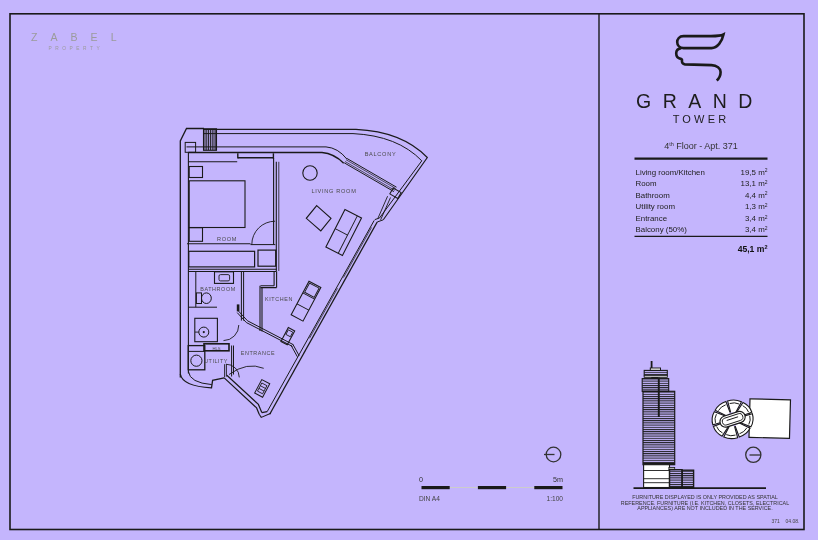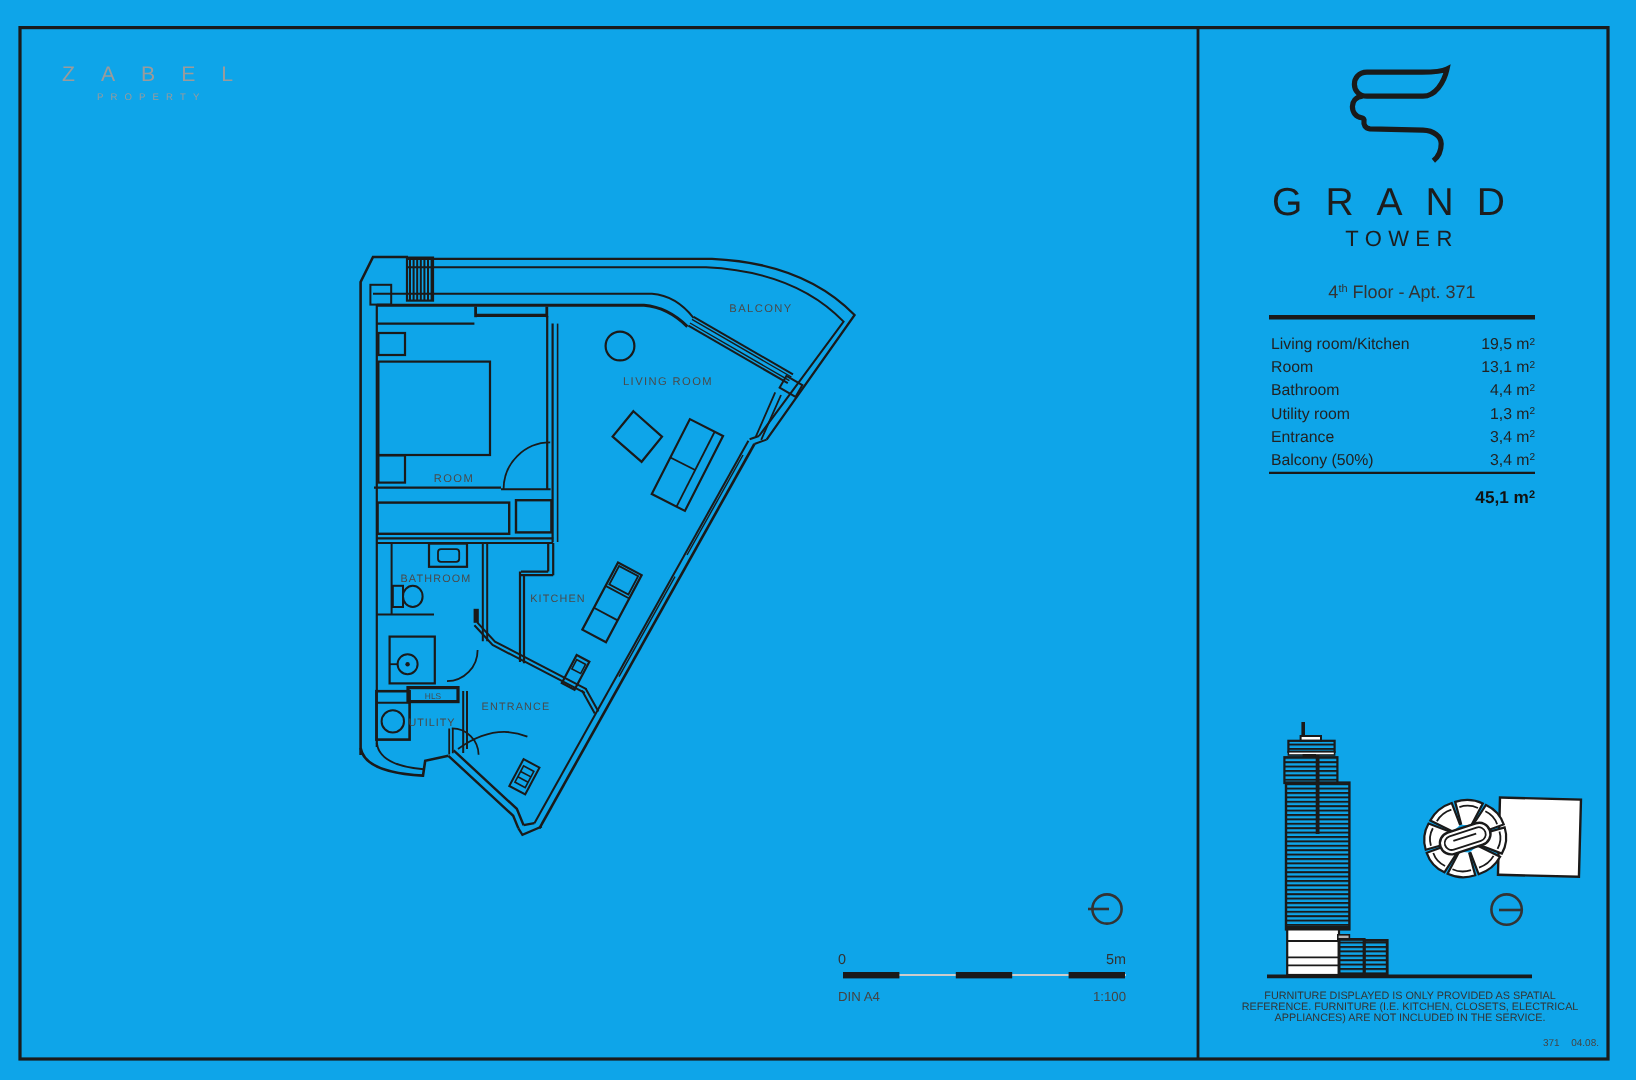--- a/index.html
+++ b/index.html
@@ -1,16 +1,16 @@
 <!DOCTYPE html>
 <html><head>
 <meta charset="utf-8">
 <style>
 html,body{margin:0;padding:0;background:#fff;}
-#page{position:relative;width:818px;height:540px;background:#0ea5e9;font-family:"Liberation Sans",sans-serif;overflow:hidden;}
+#page{position:relative;width:818px;height:540px;background:#c4b5fd;font-family:"Liberation Sans",sans-serif;overflow:hidden;}
 svg{position:absolute;left:0;top:0;}
 text{font-family:"Liberation Sans",sans-serif;}
 </style>
 </head>
 <body>
 <div id="page">
 <svg width="818" height="540" viewBox="0 0 818 540">
 <defs>
 <pattern id="hstripe" width="4" height="2.2" patternUnits="userSpaceOnUse">
 <rect x="0" y="0" width="4" height="1.0" fill="#1a1a1a"></rect>

